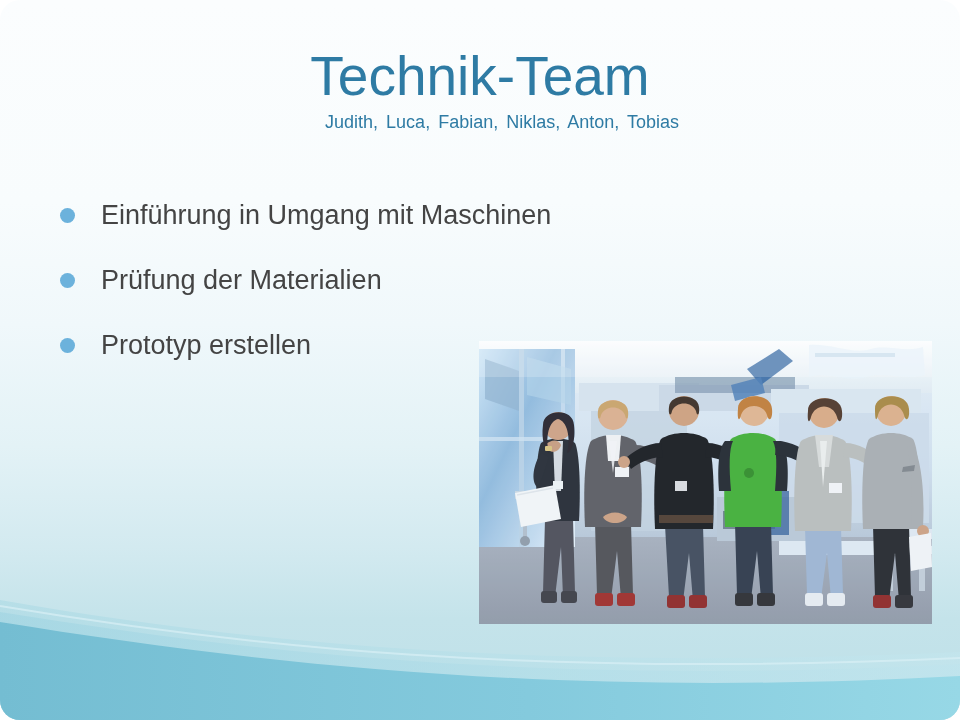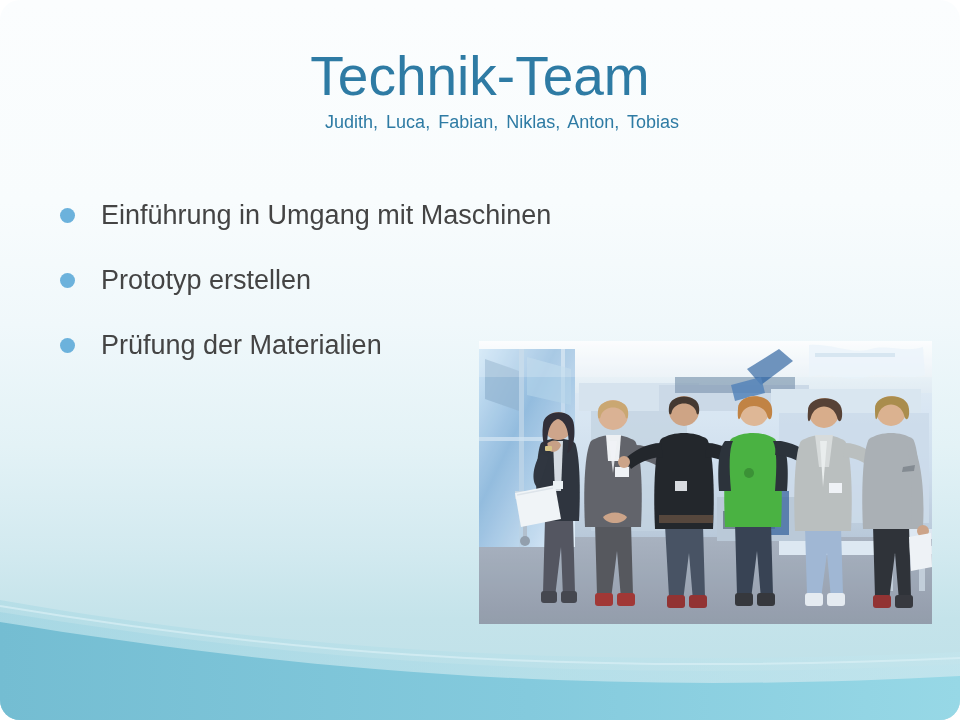--- a/index.html
+++ b/index.html
@@ -145,26 +145,26 @@
 
   <div class="bullet-list">
 
     <div class="bullet-row">
       <span class="bullet-dot"></span>
       <span class="bullet-text">Einführung in Umgang mit Maschinen</span>
     </div>
 
     <div class="bullet-row">
       <span class="bullet-dot"></span>
-      <span class="bullet-text">Prototyp erstellen</span>
+      <span class="bullet-text">Prüfung der Materialien</span>
     </div>
 
     <div class="bullet-row">
       <span class="bullet-dot"></span>
-      <span class="bullet-text">Prüfung der Materialien</span>
+      <span class="bullet-text">Prototyp erstellen</span>
     </div>
 
 
   </div>
 
   <div class="photo-frame">
     <svg class="photo-canvas" viewBox="0 0 453 283" preserveAspectRatio="none" aria-label="Sechs Schülerinnen und Schüler stehen nebeneinander in einer Werkstatt / einem Labor">
       <defs>
         <linearGradient id="roomBg" x1="0" y1="0" x2="0" y2="1">
           <stop offset="0%" stop-color="#e9f2fa"></stop>

